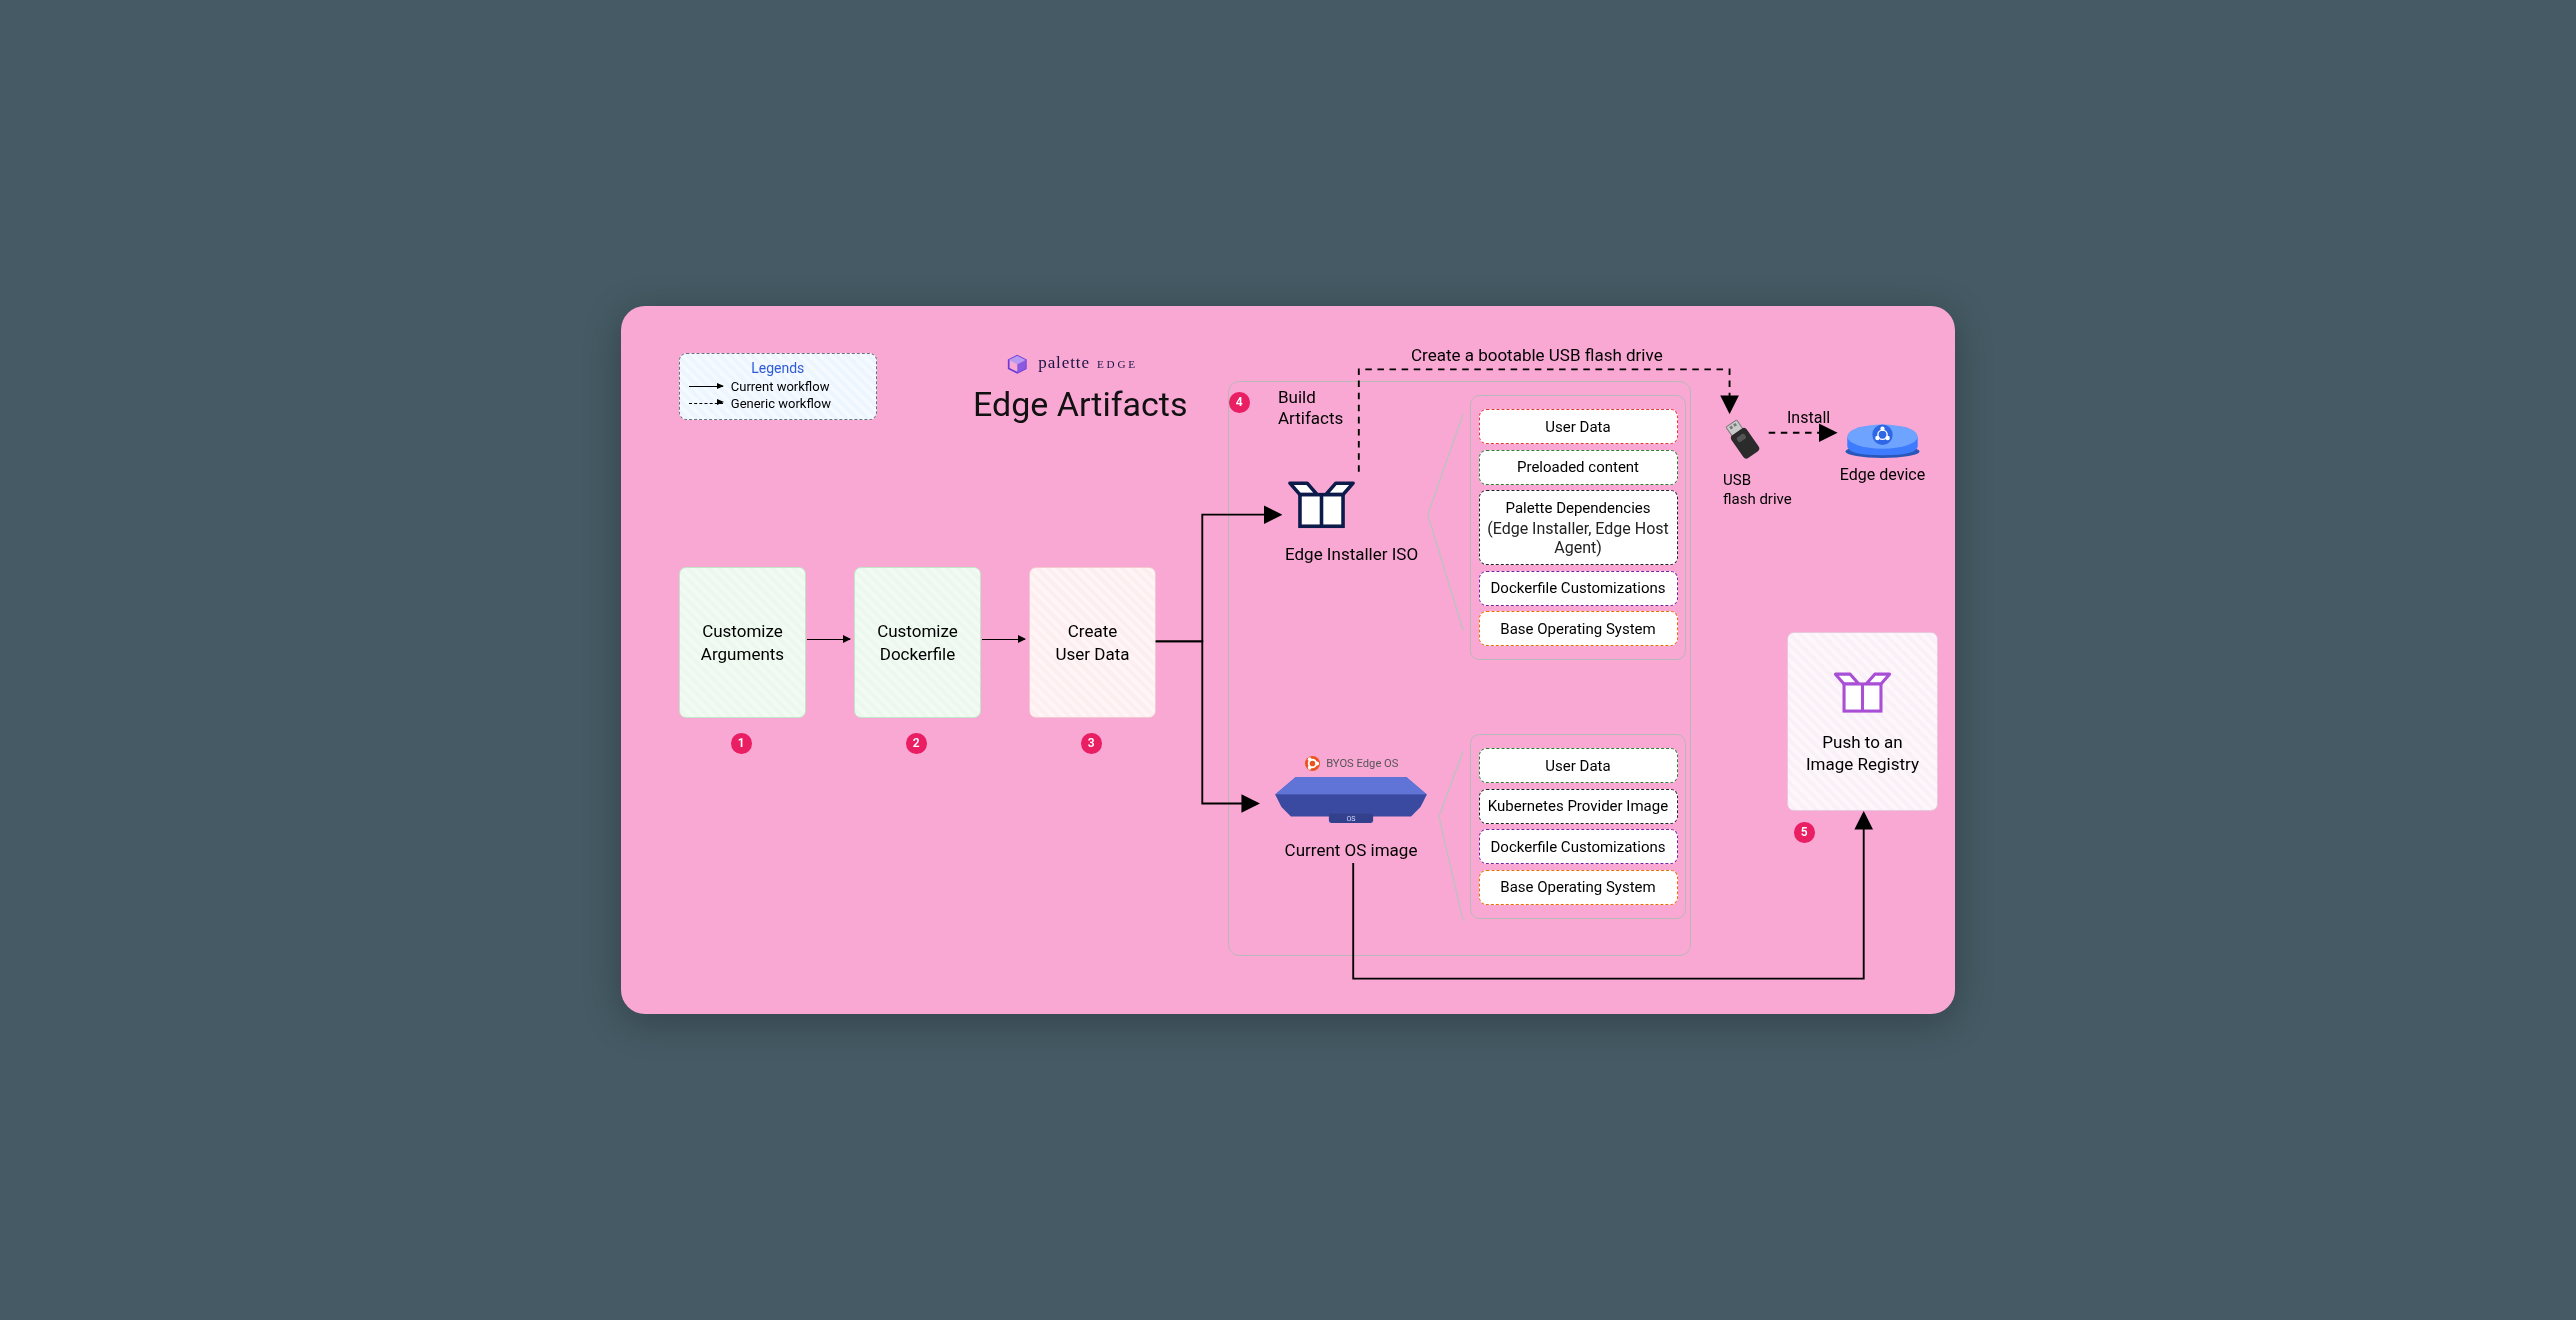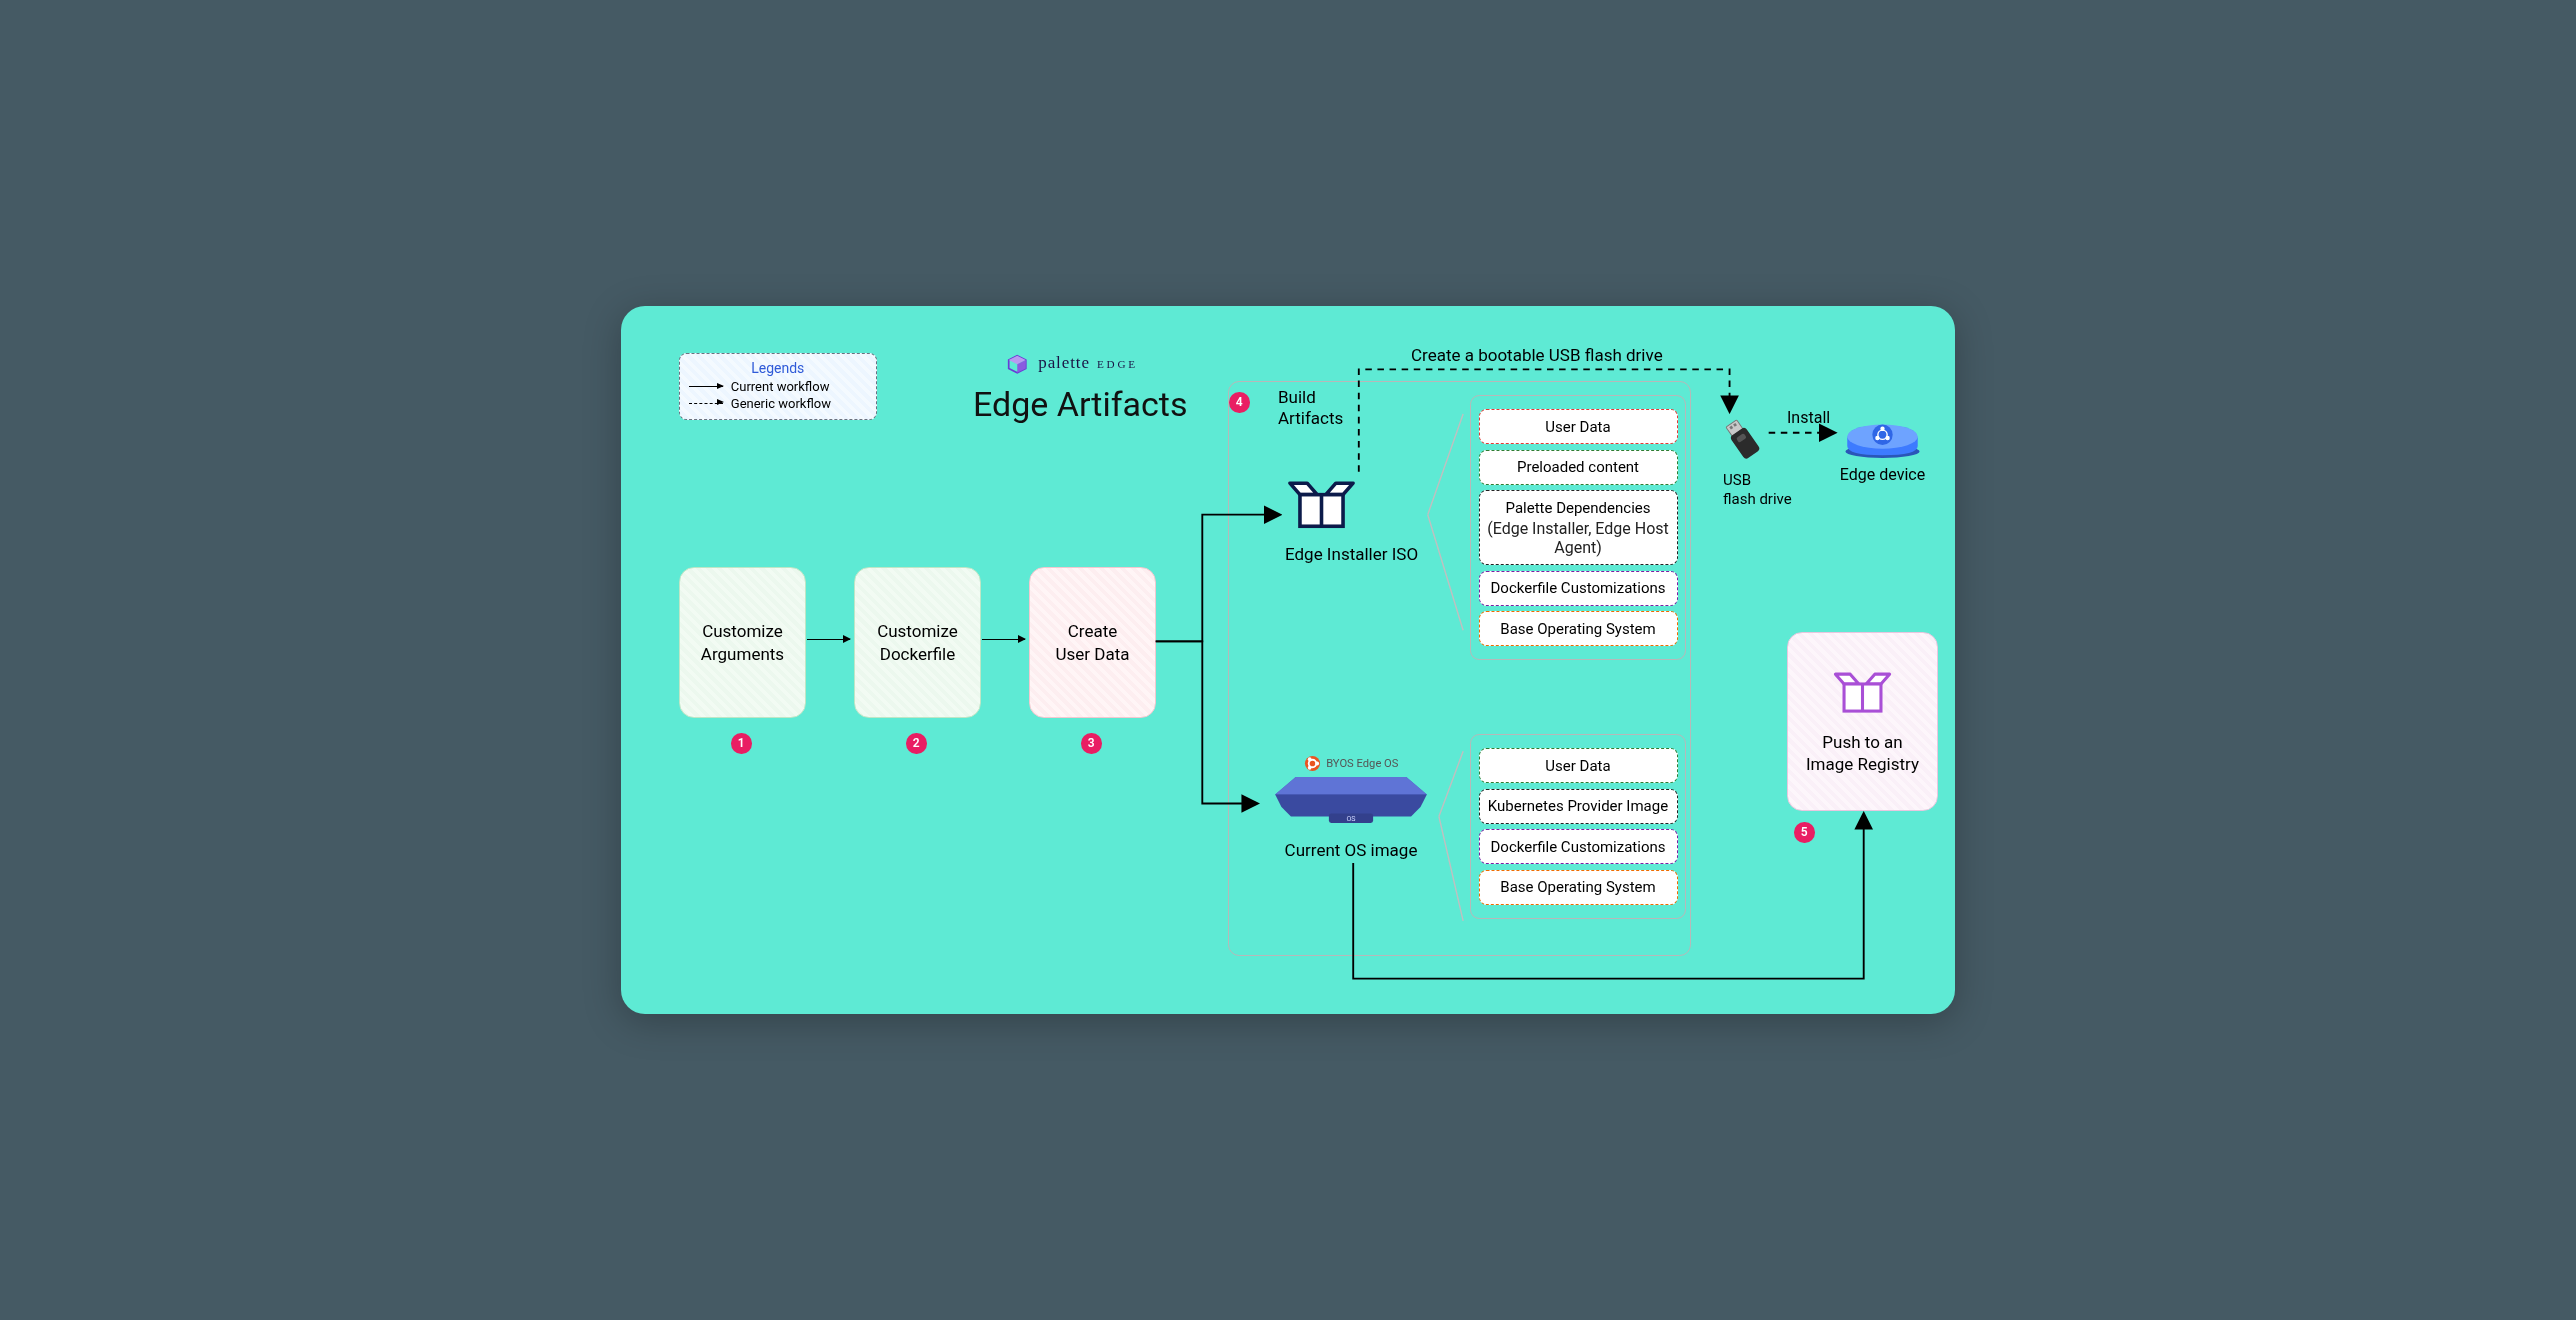--- a/index.html
+++ b/index.html
@@ -1,28 +1,28 @@
 <!DOCTYPE html>
 <html style="font-size:15px"><head>
 <meta charset="utf-8">
 <style>
   html,body{margin:0;padding:0;width:100%;height:100%;font-family:-apple-system,BlinkMacSystemFont,"Segoe UI",Roboto,Arial,sans-serif;color:#000}
   body{background:#455a64;min-height:100vh;display:flex;align-items:center;justify-content:center;padding:26px;box-sizing:border-box}
-  .canvas{position:relative;width:1334px;height:708px;background:#5eead4;border-radius:24px;box-shadow:0 7.5px 37px rgba(0,0,0,.25)}
+  .canvas{position:relative;width:1334px;height:708px;background:#f9a8d4;border-radius:24px;box-shadow:0 7.5px 37px rgba(0,0,0,.25)}
   .legend-box{position:absolute;left:58px;top:47px;width:177px;border:1.4px dashed #6b7280;border-radius:7.5px;background:repeating-linear-gradient(45deg,#f4faff,#f4faff 3.7px,#edf6ff 3.7px,#edf6ff 7.5px);padding:5.6px 9.3px 7.5px 9.3px;font-size:13px}
   .legend-title{color:#2f5ad8;text-align:center;margin-bottom:3.7px;font-size:14px}
   .legend-row{display:flex;align-items:center;gap:7.5px;margin-top:1.9px}
   .legend-arrow{width:34px;height:0;border-top:1.9px solid #000;position:relative}
   .legend-arrow.dashed{border-top:1.9px dashed #000}
   .legend-arrow::after{content:"";position:absolute;right:-0.9px;top:-4.7px;border-left:7.5px solid #000;border-top:3.7px solid transparent;border-bottom:3.7px solid transparent}
   .brand{position:absolute;left:386px;top:47px;font-family:Liberation Serif, serif;font-size:17px;letter-spacing:0.9px;color:#1a1445}
   .brand-logo{display:inline-block;width:20.5px;height:20.5px;vertical-align:middle;margin-right:5.6px}
   .brand-sub{font-size:11.2px;letter-spacing:2.8px;color:#1a1445;margin-left:1.9px}
   .title{position:absolute;left:352px;top:78px;font-size:34px;color:#111}
-  .step-box{position:absolute;width:125px;height:149px;border-radius:15px;display:flex;align-items:center;justify-content:center;text-align:center;font-size:17px;line-height:1.35}
+  .step-box{position:absolute;width:125px;height:149px;border-radius:7px;display:flex;align-items:center;justify-content:center;text-align:center;font-size:17px;line-height:1.35}
   .step-green{background:repeating-linear-gradient(45deg,#f2fbf3,#f2fbf3 3.7px,#ecf8ee 3.7px,#ecf8ee 7.5px);border:1.4px solid #bfe6c6}
   .step-red{background:repeating-linear-gradient(45deg,#fff5f6,#fff5f6 3.7px,#fdeef0 3.7px,#fdeef0 7.5px);border:1.4px solid #f3c8cf}
   .step-mauve{background:repeating-linear-gradient(45deg,#fdf6fb,#fdf6fb 3.7px,#faf0f8 3.7px,#faf0f8 7.5px);border:1.4px solid #e8c7df}
   .badge{position:absolute;width:20.5px;height:20.5px;border-radius:50%;background:#e91e63;color:#fff;font-size:12px;font-weight:600;display:flex;align-items:center;justify-content:center}
   .arrow{position:absolute;height:0;border-top:1.9px solid #000}
   .arrow::after{content:"";position:absolute;right:-0.9px;top:-4.7px;border-left:8.4px solid #000;border-top:4.7px solid transparent;border-bottom:4.7px solid transparent}
   
   .build-frame{position:absolute;left:607px;top:75px;width:461px;height:573px;border:1.4px solid #b8b8b8;border-radius:11.2px}
   .build-label{position:absolute;left:657px;top:81px;font-size:17px;line-height:1.25}
   

